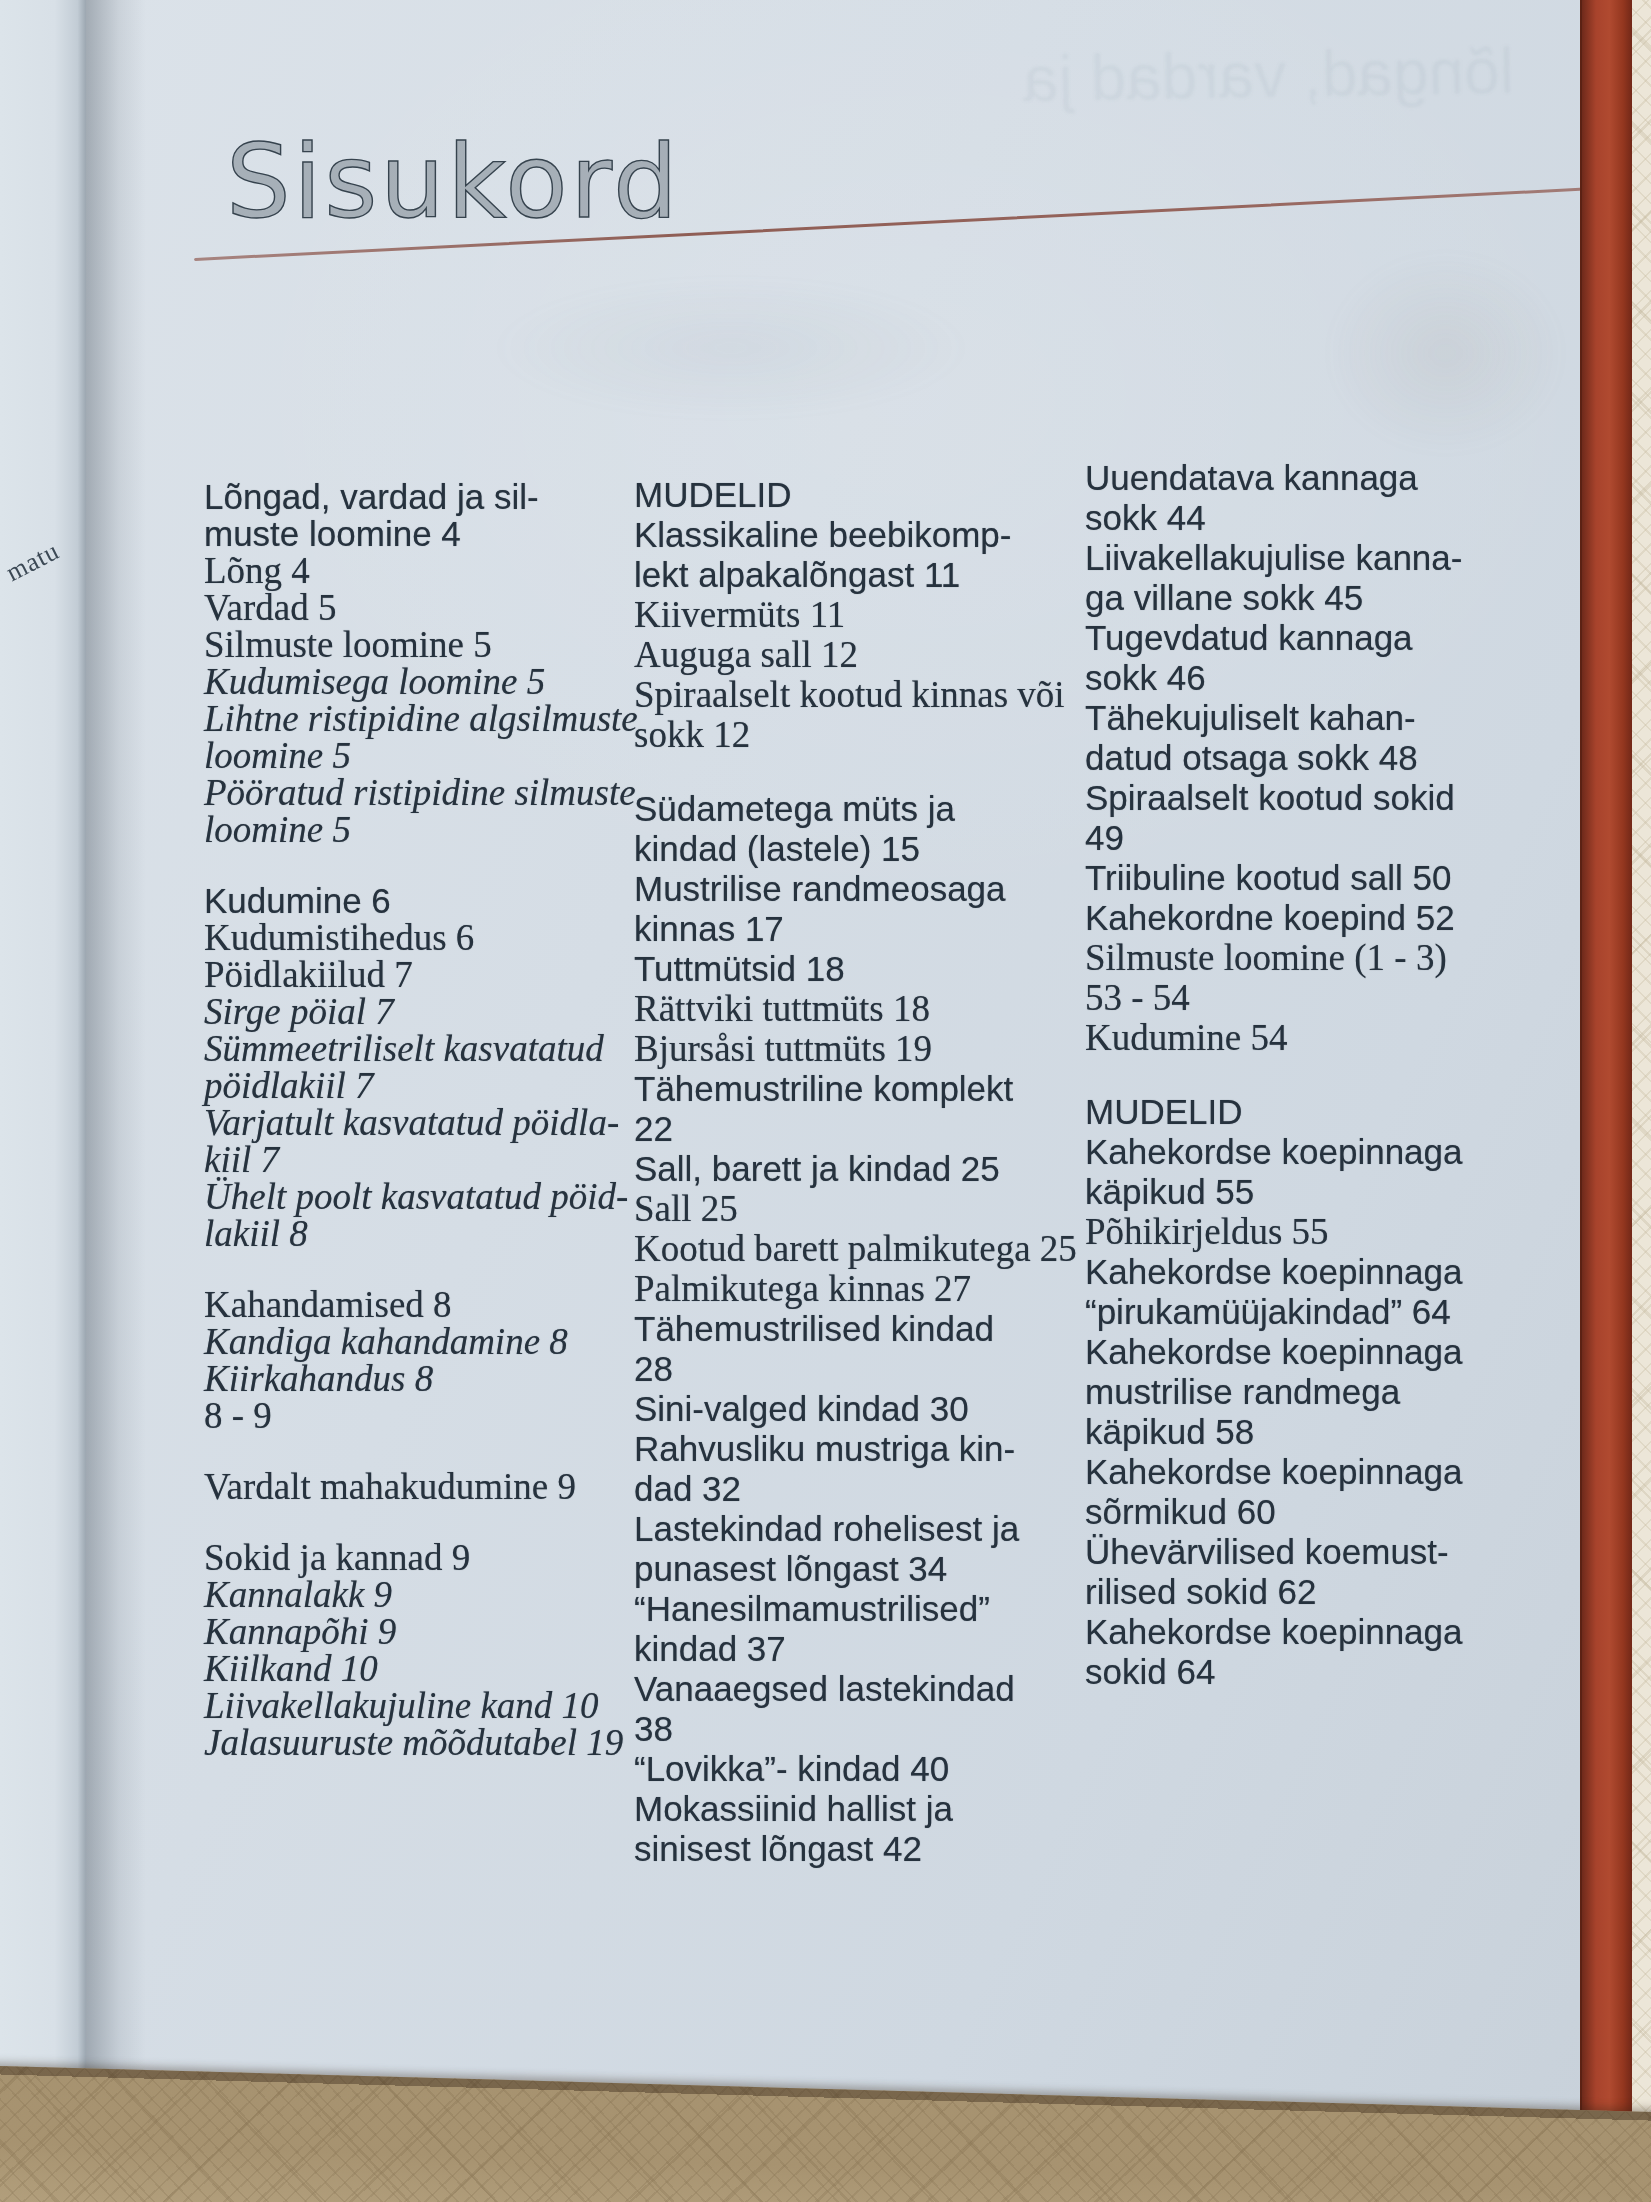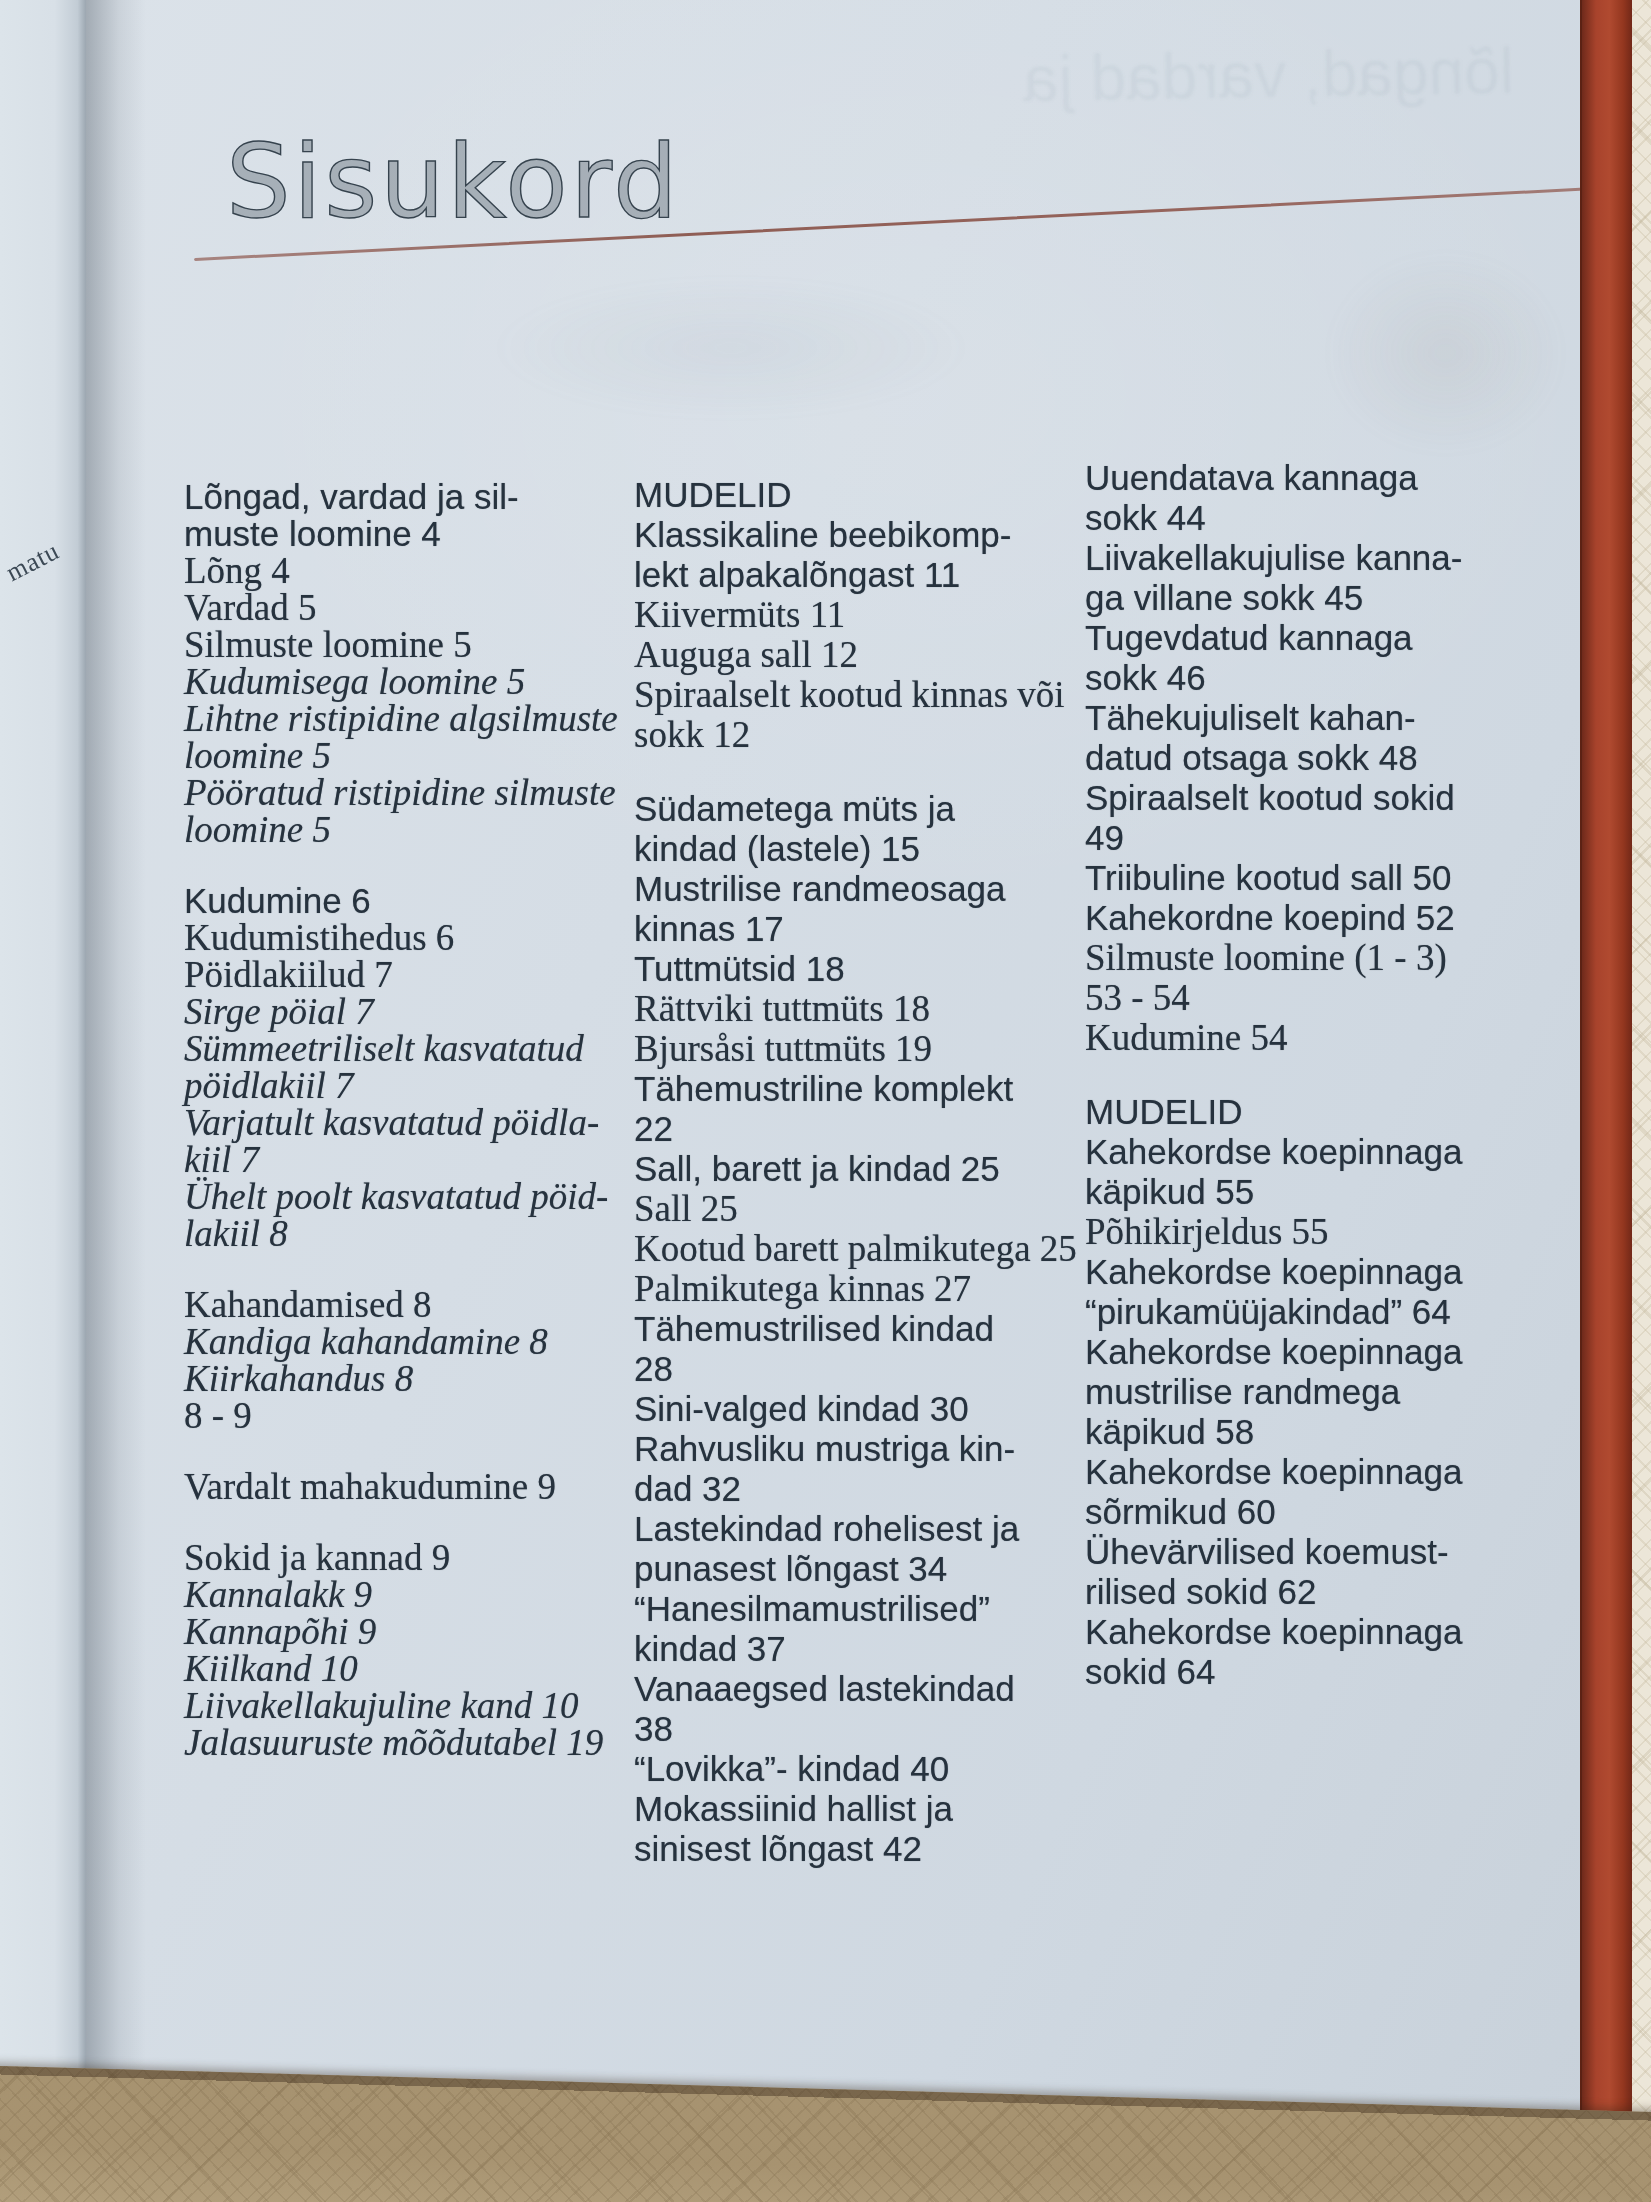--- a/index.html
+++ b/index.html
@@ -64,21 +64,21 @@
     filter:blur(5.2px);
   }
   .smudge-b{
     position:absolute;left:1239px;top:250px;width:241px;height:206px;
     background:radial-gradient(closest-side,rgba(128,118,108,.09),rgba(128,118,108,0));
     filter:blur(6.9px);
   }
 
   
   .toc-col{position:absolute;color:#26323e;text-shadow:0 0 0.9px rgba(38,50,62,.55);}
-  .col-1{left:98px;top:478px;}
+  .col-1{left:118px;top:478px;}
   .col-2{left:548px;top:475px;}
   .col-3{left:999px;top:458px;}
   .col-1 .line{line-height:37px;}
   .col-2 .line{line-height:40px;}
   .col-3 .line{line-height:40px;}
   .line{white-space:nowrap;}
   .l-sans{font-family:"Liberation Sans",sans-serif;font-size:35px;}
   .l-serif{font-family:"Liberation Serif",serif;font-size:37px;}
   .l-italic{font-family:"Liberation Serif",serif;font-size:37px;font-style:italic;}
   .l-gap{height:34px;}

